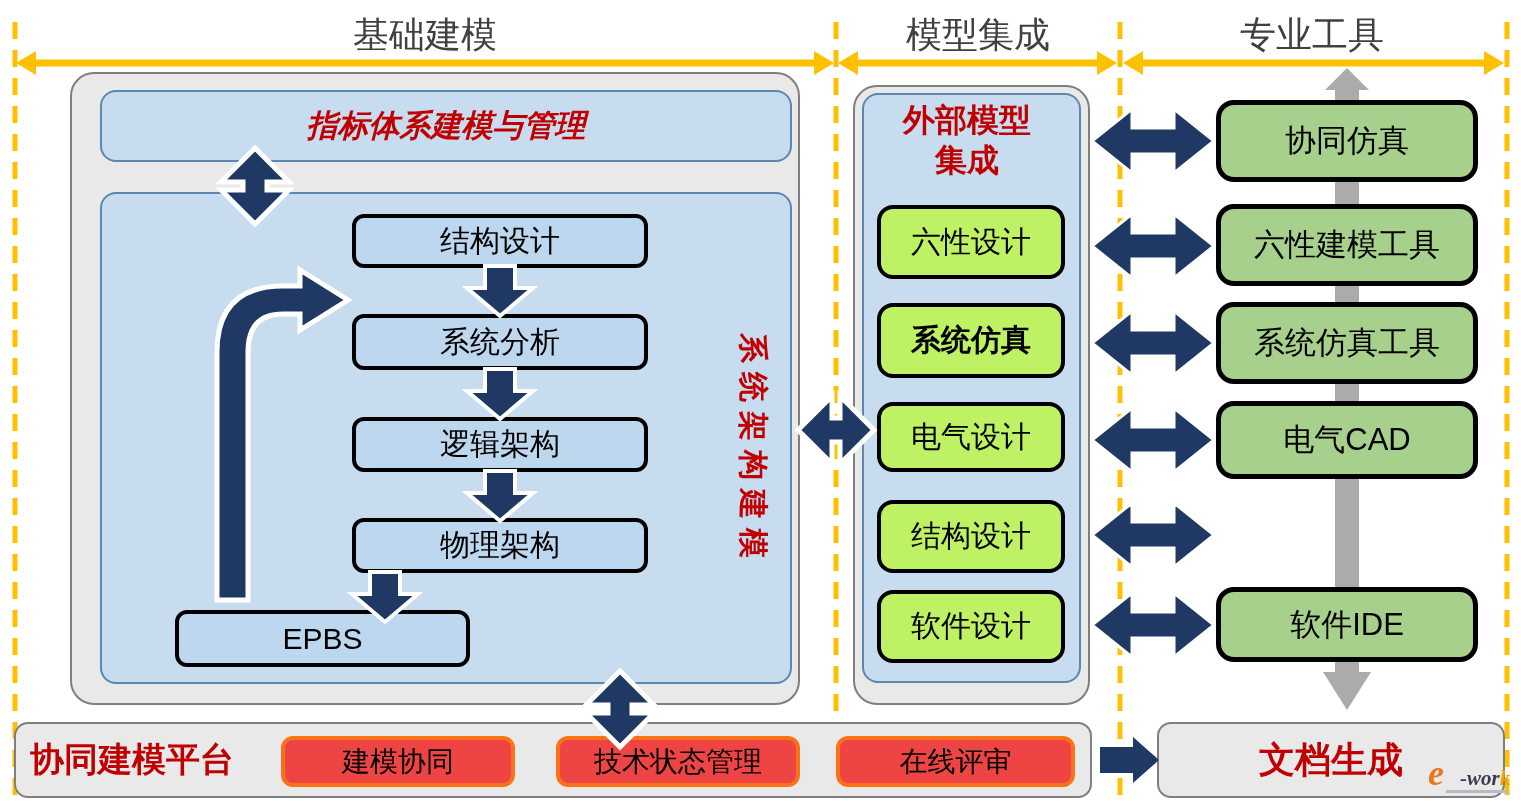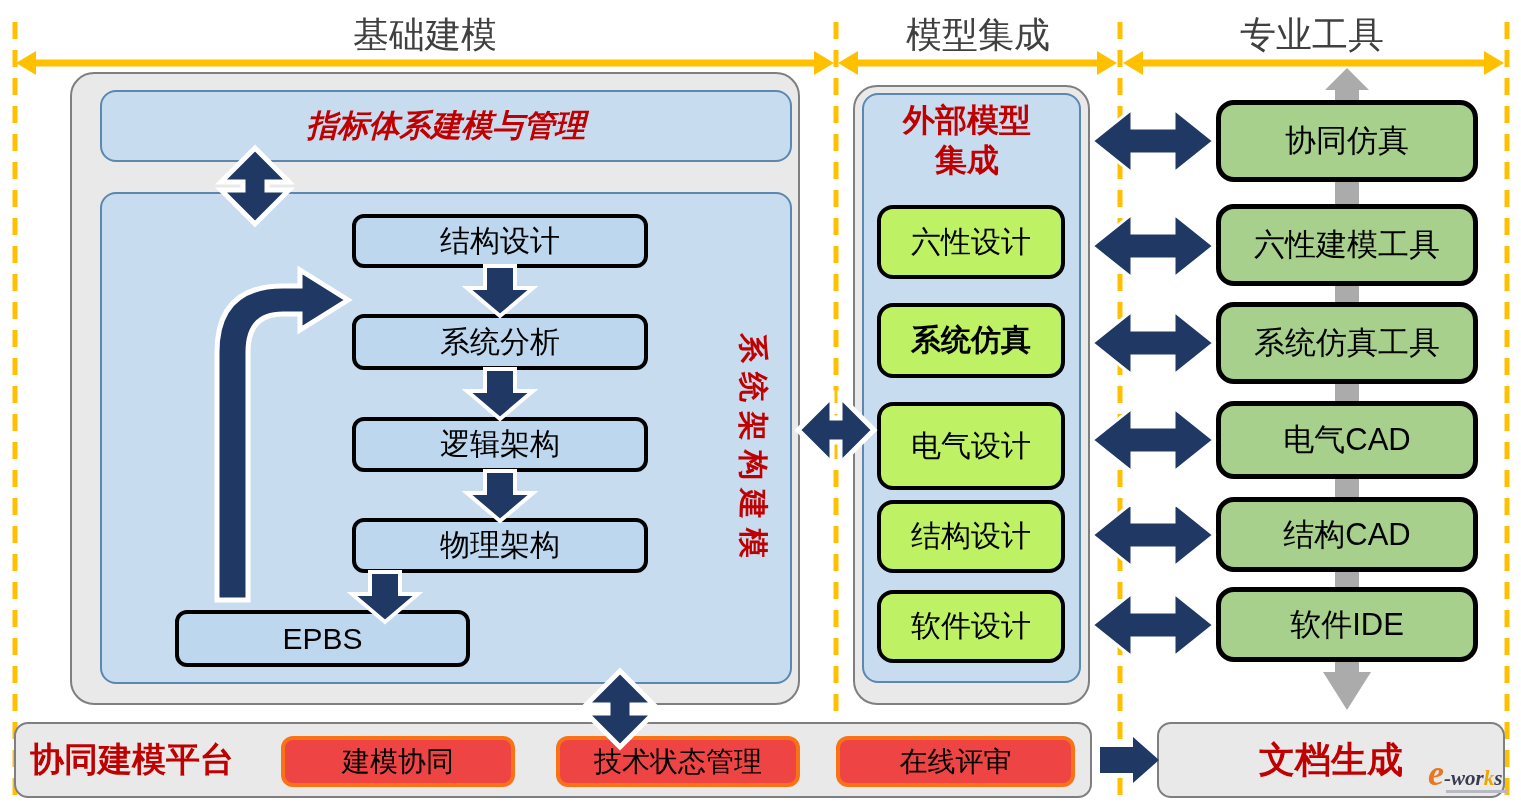--- a/index.html
+++ b/index.html
@@ -17,21 +17,21 @@
   .red{color:#C00000;font-weight:700;}
   .header-label{color:#404040;font-size:36px;text-align:center;}
   .kpi-title{font-size:31px;}
   .mid-title{font-size:32px;text-align:center;line-height:40px;}
   .vlabel{transform:translate(-50%,-50%) rotate(90deg);white-space:nowrap;
           font-size:30px;letter-spacing:9px;color:#C00000;font-weight:700;}
   .platform-title{font-size:34px;}
   .doc-title{font-size:36px;}
   .logo{font-style:italic;font-family:"Liberation Serif","DejaVu Serif",serif;white-space:nowrap;}
   .logo .e{font-size:36px;font-weight:700;color:#E87722;}
-  .logo .mid,.logo .s{font-size:21px;font-weight:700;color:#3A3A52;}
+  .logo .mid,.logo .s{font-size:21px;font-weight:700;color:#3A3A52;margin-left:16px;}
   .logo .k{font-size:21px;font-weight:700;color:#F0A500;}
   .logo-underline{height:3px;background:#B9B9C4;}
 </style>
 </head>
 <body>
 
 <div id="canvas">
 
   <svg class="layer">
 
@@ -93,44 +93,41 @@
   <div class="abs red mid-title" style="left:862px;top:100px;width:210px;">
     <div>外部模型</div>
     <div>集成</div>
   </div>
   <div class="abs cbox pink-box" style="left:877px;top:205px;width:188px;height:74px;">
       <span>六性设计</span>
     </div>
   <div class="abs cbox pink-box" style="left:877px;top:303px;width:188px;height:75px;font-weight:bold;">
       <span>系统仿真</span>
     </div>
-  <div class="abs cbox pink-box" style="left:877px;top:402px;width:188px;height:88px;">
+  <div class="abs cbox pink-box" style="left:877px;top:402px;width:188px;height:70px;">
       <span>电气设计</span>
     </div>
   <div class="abs cbox pink-box" style="left:877px;top:500px;width:188px;height:73px;">
       <span>结构设计</span>
     </div>
   <div class="abs cbox pink-box" style="left:877px;top:590px;width:188px;height:73px;">
       <span>软件设计</span>
     </div>
 
   <div class="abs cbox green-box" style="left:1216px;top:100px;width:262px;height:82px;">
       <span>协同仿真</span>
     </div>
   <div class="abs cbox green-box" style="left:1216px;top:204px;width:262px;height:82px;">
       <span>六性建模工具</span>
     </div>
   <div class="abs cbox green-box" style="left:1216px;top:302px;width:262px;height:82px;">
       <span>系统仿真工具</span>
     </div>
   <div class="abs cbox green-box" style="left:1216px;top:401px;width:262px;height:78px;">
       <span>电气CAD</span>
-    </div>
-  <div class="abs cbox green-box" style="left:1216px;top:497px;width:262px;height:75px;">
-      <span>结构CAD</span>
     </div>
   <div class="abs cbox green-box" style="left:1216px;top:587px;width:262px;height:75px;">
       <span>软件IDE</span>
     </div>
 
   <div class="abs gray-panel cbox" style="left:14px;top:722px;width:1078px;height:76px;border-radius:14px;justify-content:flex-start;">
     <span class="red platform-title" style="margin-left:14px;">协同建模平台</span>
   </div>
   <div class="abs cbox yellow-box" style="left:281px;top:736px;width:234px;height:51px;">
       <span>建模协同</span>

